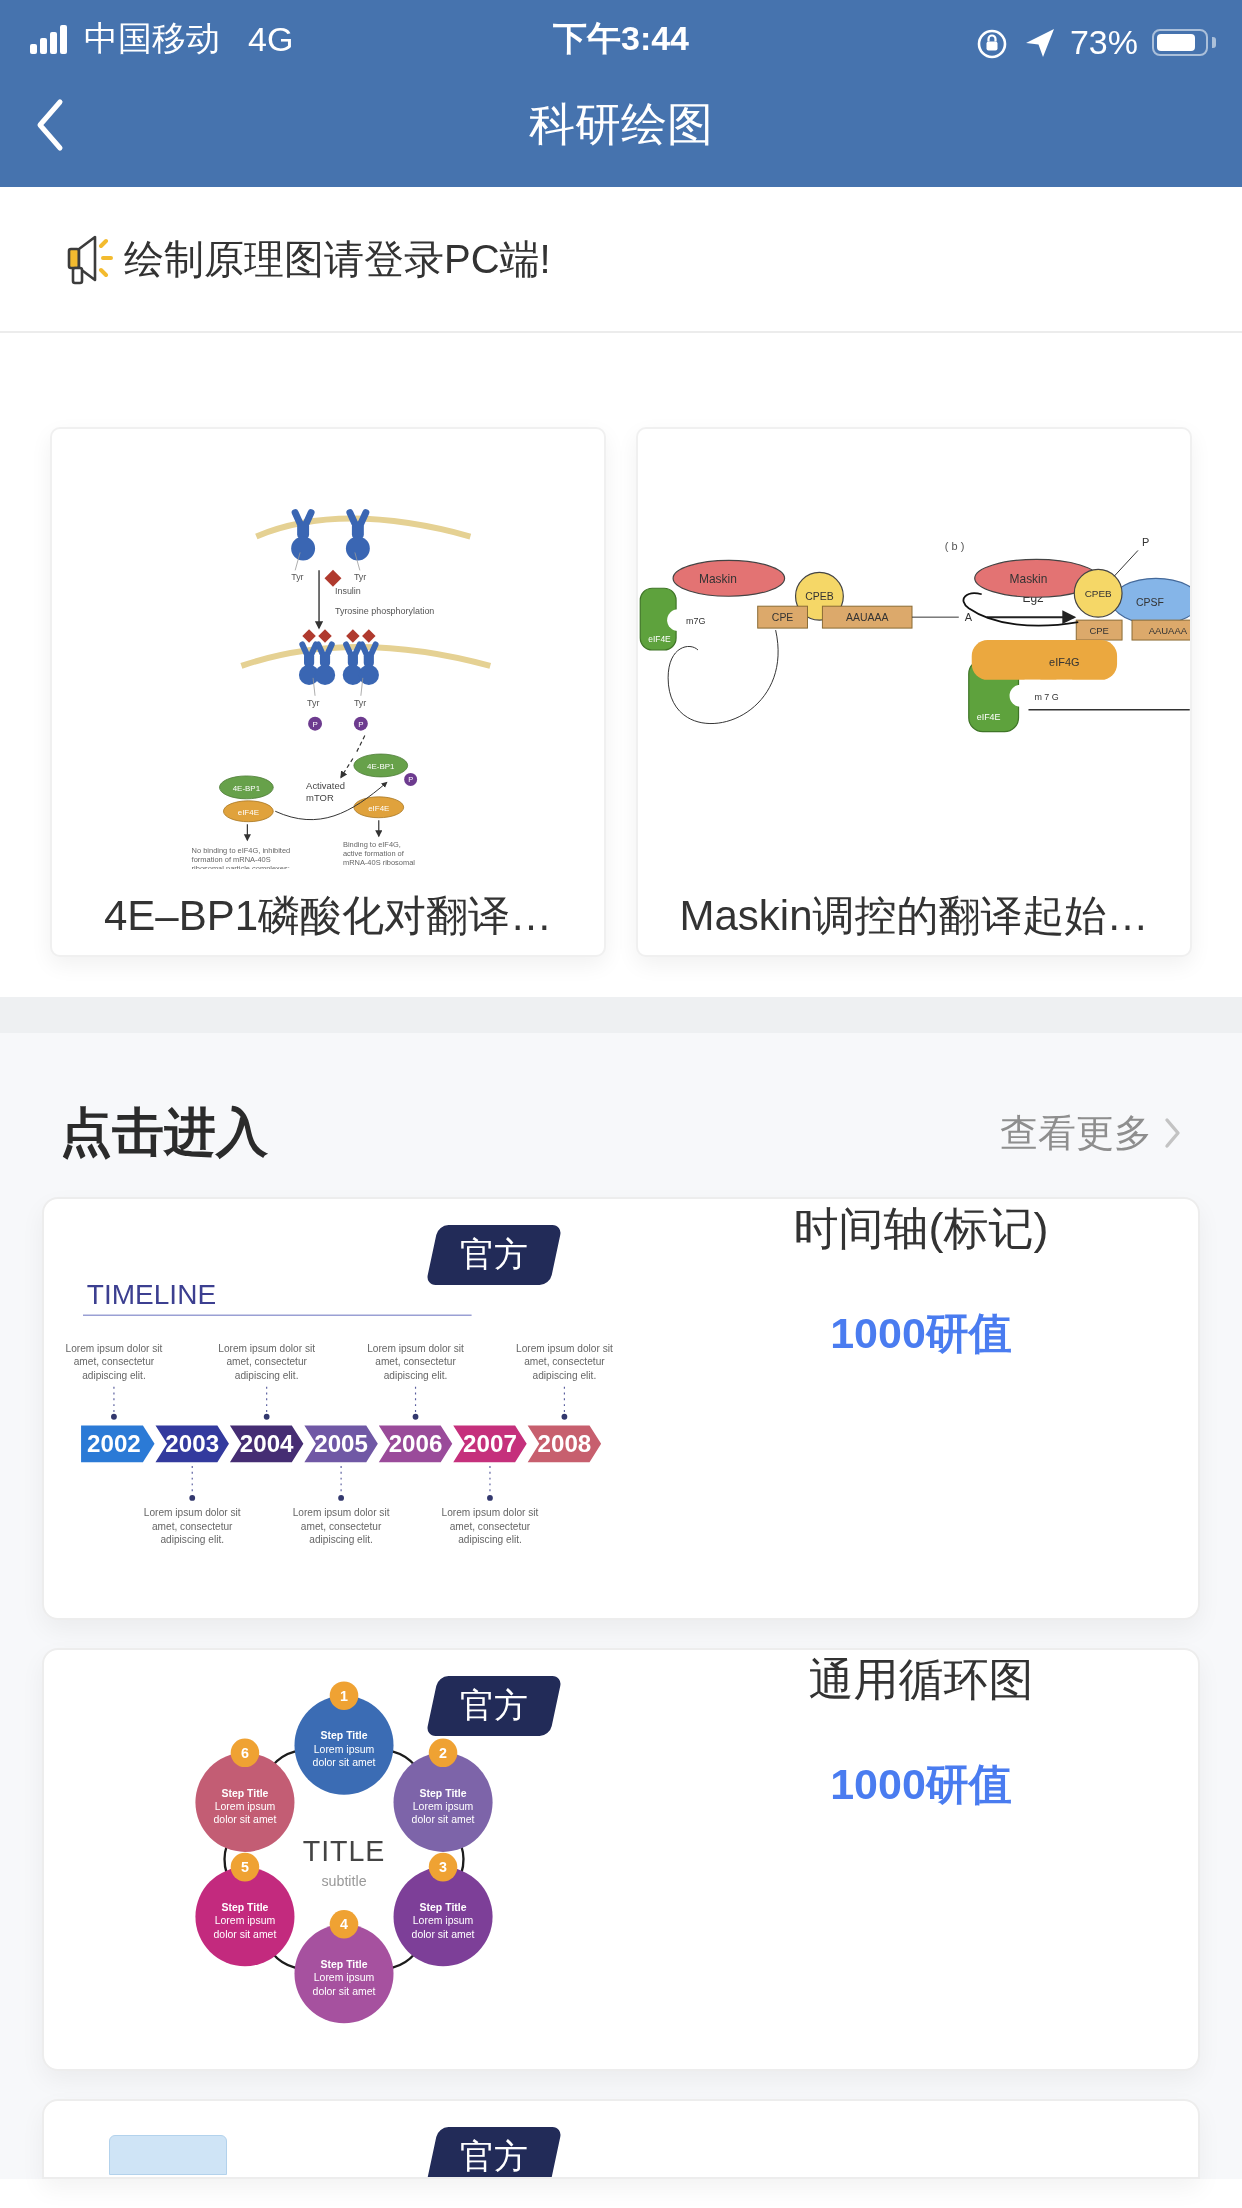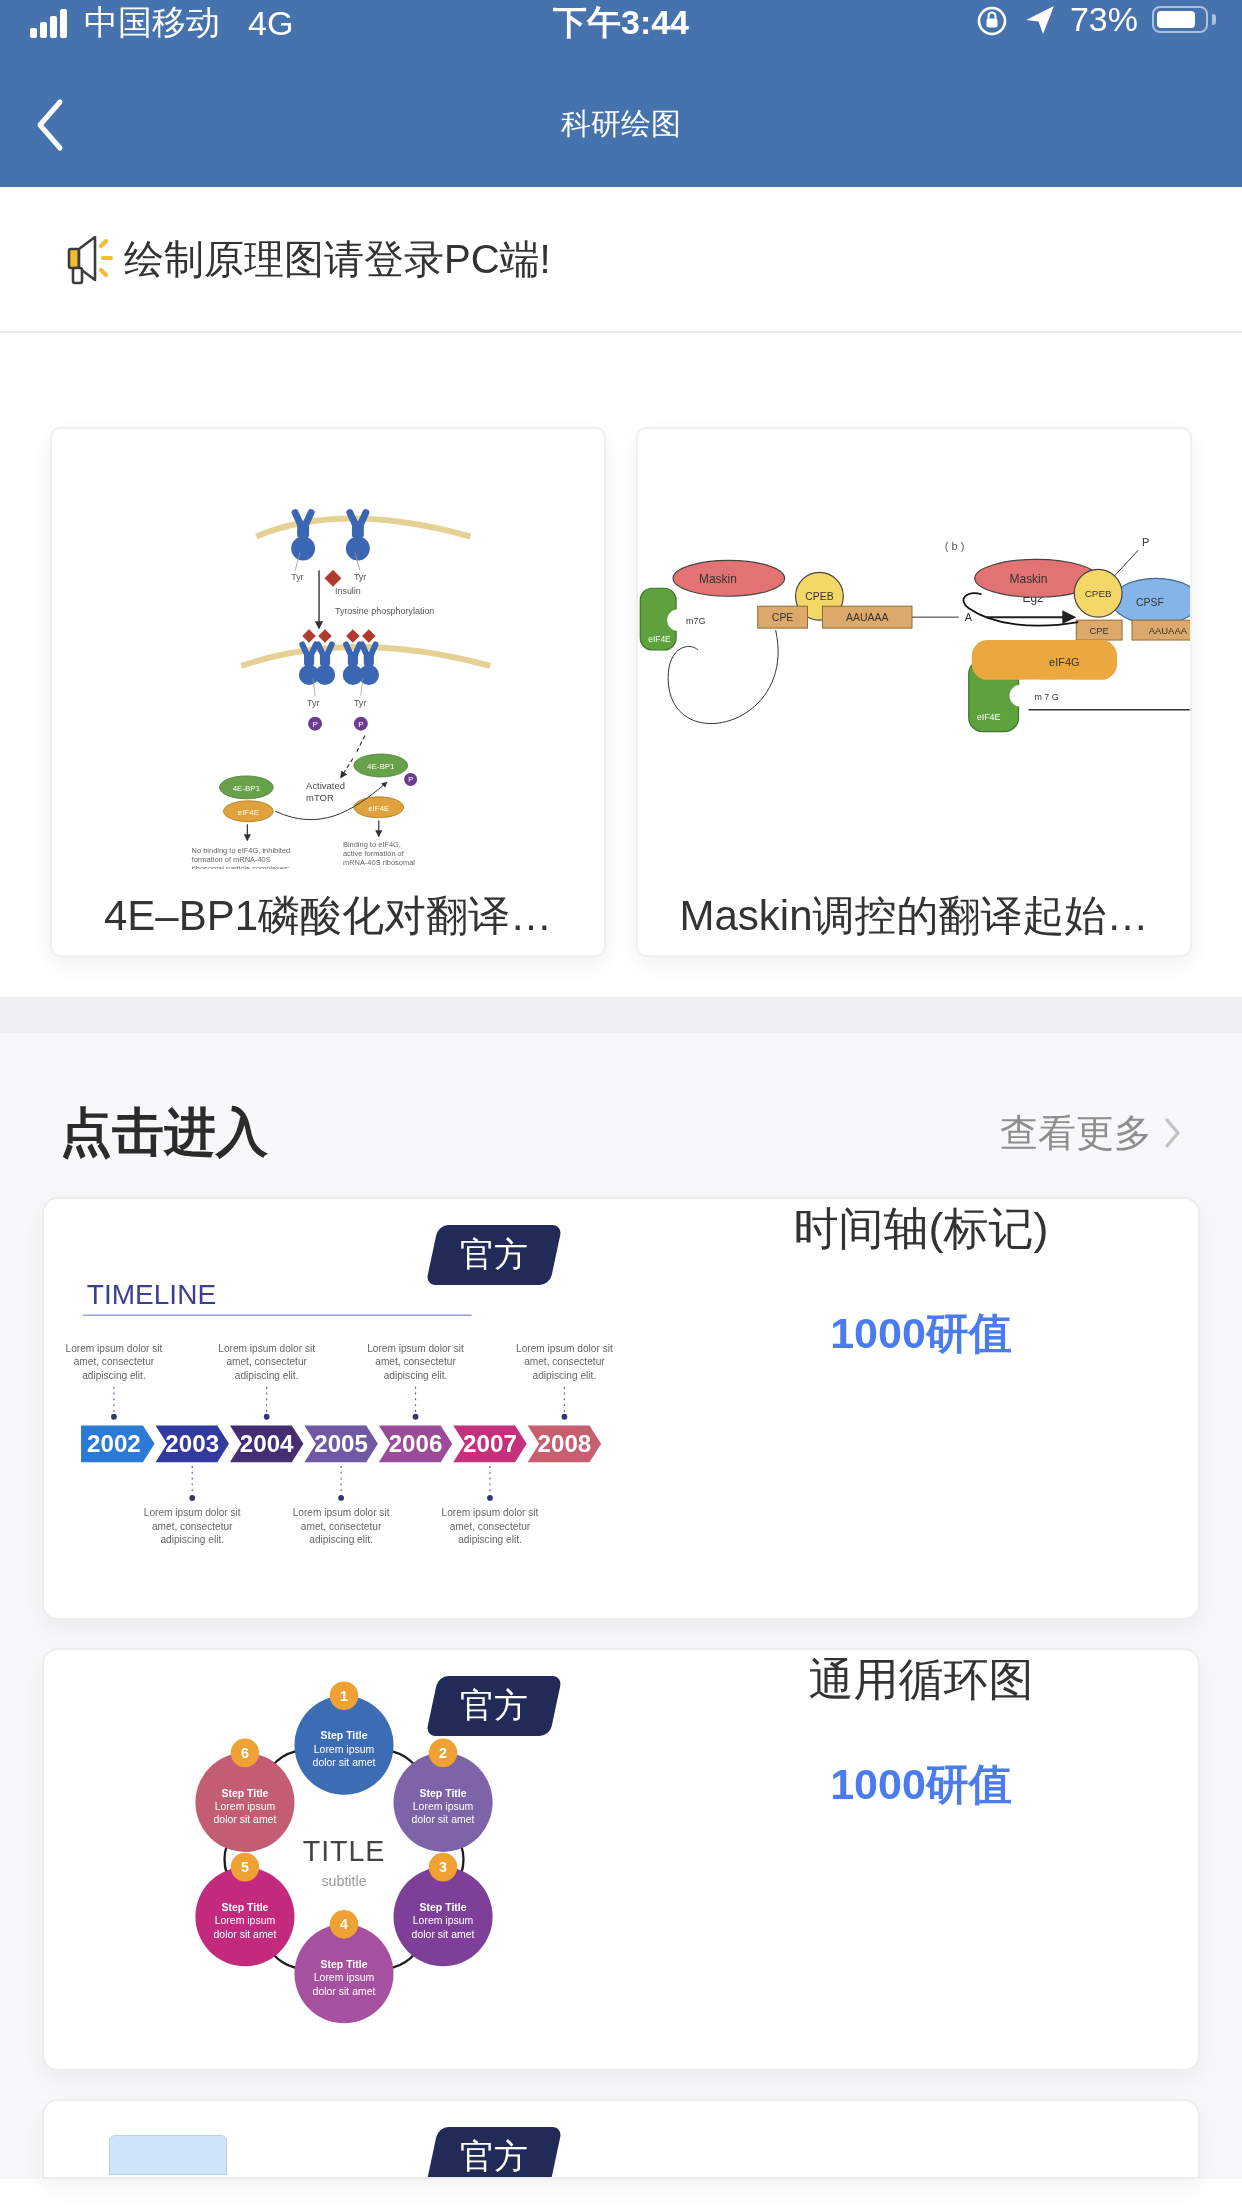--- a/index.html
+++ b/index.html
@@ -5,33 +5,33 @@
   * { margin:0; padding:0; box-sizing:border-box; }
   html,body { background:#ddd; }
   .page {
     position:relative; width:1242px; height:2208px; margin:0 auto;
     background:#fff; overflow:hidden;
     font-family:"Liberation Sans","DejaVu Sans",sans-serif; color:#333;
   }
   svg text { font-family:"Liberation Sans","DejaVu Sans",sans-serif; }
 
   
-  .status-bar { height:62px; background:#4673ae; color:#fff; display:flex; align-items:flex-start;
+  .status-bar { height:62px; background:#4673ae; color:#fff; display:flex; align-items:flex-end;
     padding:0 26px 0 30px; font-size:34px; position:relative; }
   .sb-left { display:flex; align-items:center; gap:14px; z-index:1; }
   .sb-time { position:absolute; left:0; right:0; text-align:center; font-weight:700; }
   .sb-right { margin-left:auto; display:flex; align-items:center; gap:14px; z-index:1; }
   .battery { position:relative; width:56px; height:27px; border:2.5px solid rgba(255,255,255,.55);
     border-radius:8px; display:inline-block; }
   .battery .fill { position:absolute; left:3px; top:3px; bottom:3px; width:73%; background:#fff; border-radius:4px; }
   .battery-tip { width:4px; height:11px; background:rgba(255,255,255,.55); border-radius:0 3px 3px 0; margin-left:-10px; }
 
   
   .nav-bar { height:125px; background:#4673ae; position:relative; display:flex; align-items:center; justify-content:center; }
-  .nav-title { color:#fff; font-size:30px; }
+  .nav-title { color:#fff; font-size:46px; }
   .back-btn { position:absolute; left:32px; top:50%; transform:translateY(-50%); width:34px; height:58px; cursor:pointer; }
 
   
   .notice-bar { height:146px; display:flex; align-items:center; padding:0 58px; background:#fff; border-bottom:2px solid #ececec; }
   .notice-text { font-size:40px; color:#333; }
 
   
   .section-head { display:flex; align-items:center; justify-content:space-between; padding:0 60px; height:60px; }
   .section-title { font-size:52px; font-weight:700; color:#2b2b2b; }
   .section-link { display:flex; align-items:center; gap:12px; font-size:38px; color:#8e8e8e; cursor:pointer; }

